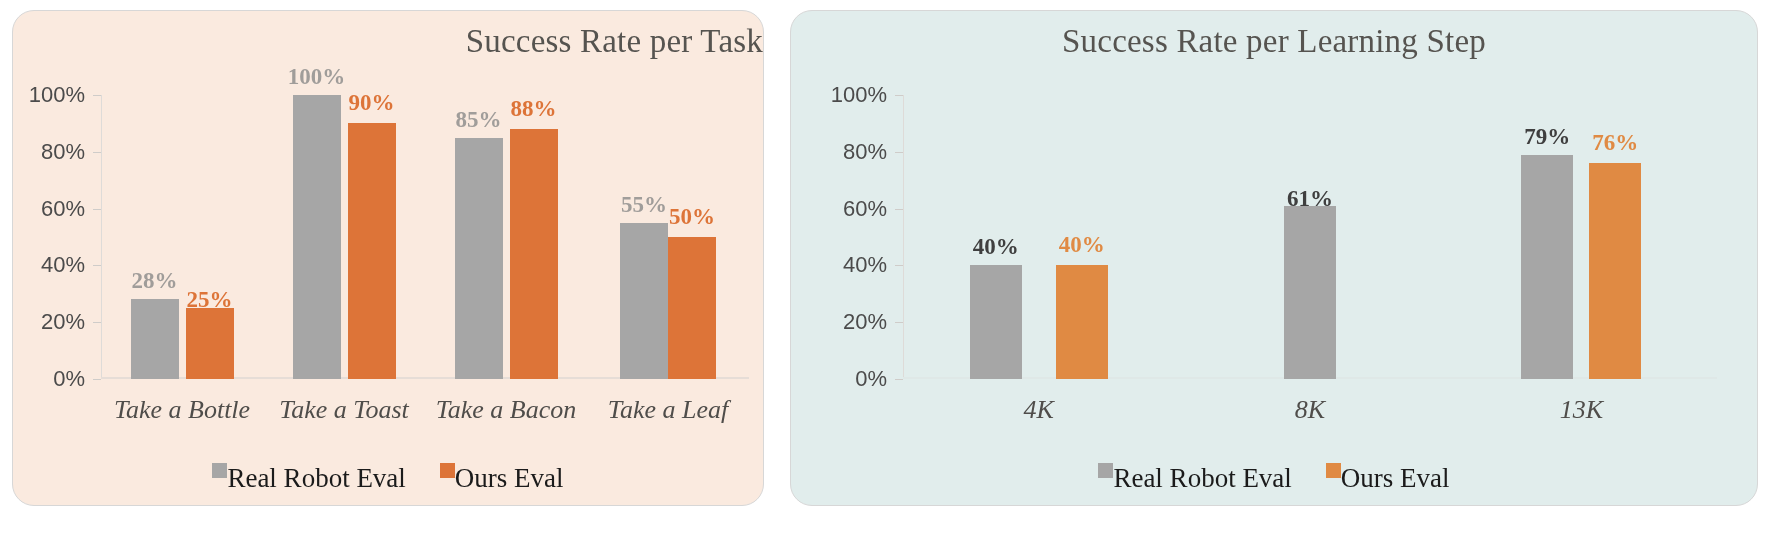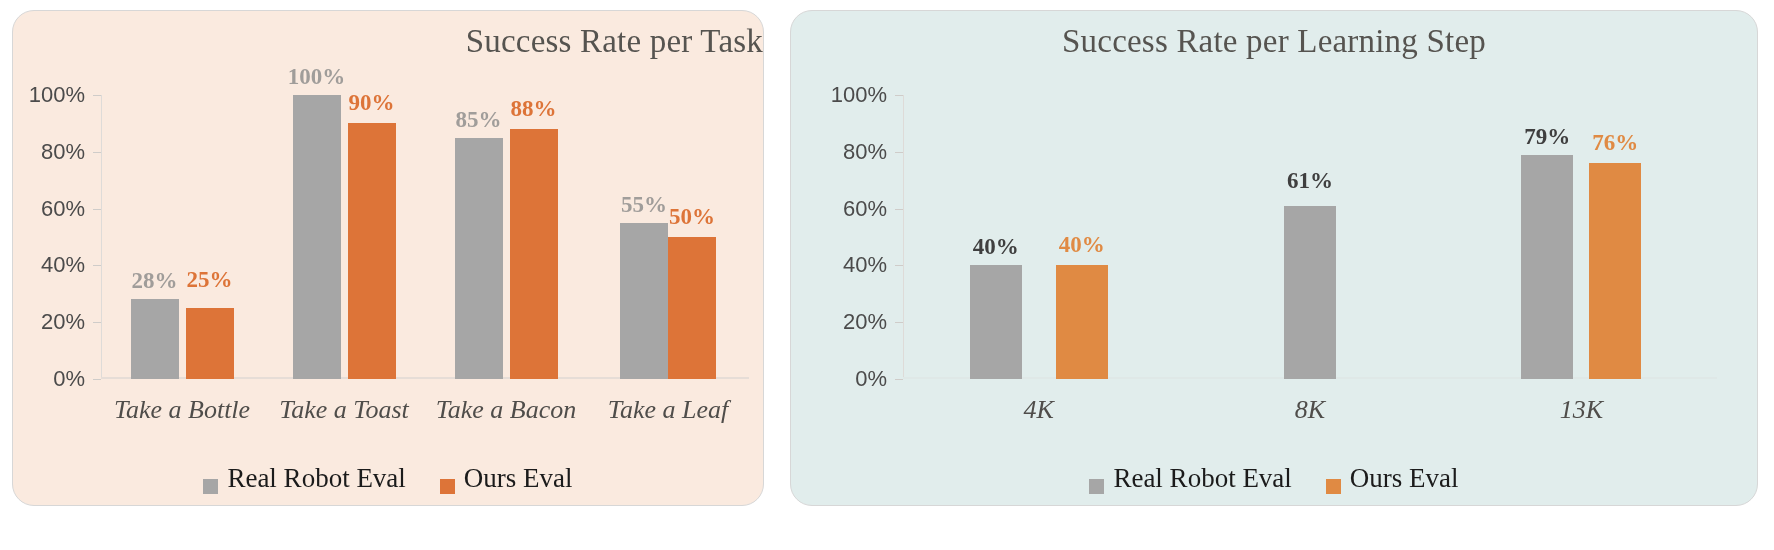--- a/index.html
+++ b/index.html
@@ -142,22 +142,21 @@
     left: 0; right: 0;
     display: flex;
     justify-content: center;
     align-items: center;
     gap: 34px;
   }
   #panel-left  .legend { top: 452px; }
   #panel-right .legend { top: 452px; }
   .legend-item {
     display: flex;
-    align-items: flex-end;
-    gap: 9px;
+    align-items: flex-start;
   }
   .legend-swatch {
     width: 15px; height: 15px;
     display: block;
   }
   .legend-swatch.series-0 { background: #a6a6a6; }
   .legend-swatch.series-1 { background: #dd7438; }
   #panel-right .legend-swatch.series-1 { background: #e08a43; }
   .legend-text {
     font-family: "Liberation Serif", serif;
@@ -191,21 +190,21 @@
           <div class="y-label" style="top: 0px;">100%</div>
         </div>
       <div class="groups">
           <div class="group" style="left: 0px; width: 162px;">
             <div class="bars" style="gap: 7px;">
               <div class="bar-wrap" style="width: 48px;">
                 <div class="bar-label series-0" style="bottom: 86.52px;">28%</div>
                 <div class="bar series-0" style="height: 79.52px;"></div>
               </div>
               <div class="bar-wrap" style="width: 48px;">
-                <div class="bar-label series-1" style="bottom: 88px;">25%</div>
+                <div class="bar-label series-1" style="bottom: 68px;">25%</div>
                 <div class="bar series-1" style="height: 71px;"></div>
               </div>
             </div>
             <div class="cat-label">Take a Bottle</div>
           </div>
           <div class="group" style="left: 162px; width: 162px;">
             <div class="bars" style="gap: 7px;">
               <div class="bar-wrap" style="width: 48px;">
                 <div class="bar-label series-0" style="bottom: 291px;">100%</div>
                 <div class="bar series-0" style="height: 284px;"></div>
@@ -286,21 +285,21 @@
               <div class="bar-wrap" style="width: 52px;">
                 <div class="bar-label series-1" style="bottom: 122.6px;">40%</div>
                 <div class="bar series-1" style="height: 113.6px;"></div>
               </div>
             </div>
             <div class="cat-label">4K</div>
           </div>
           <div class="group" style="left: 271.333px; width: 271.333px;">
             <div class="bars" style="gap: 34px;">
               <div class="bar-wrap" style="width: 52px;">
-                <div class="bar-label series-0" style="bottom: 187px;">61%</div>
+                <div class="bar-label series-0" style="bottom: 169px;">61%</div>
                 <div class="bar series-0" style="height: 173.24px;"></div>
               </div>
             </div>
             <div class="cat-label">8K</div>
           </div>
           <div class="group" style="left: 542.667px; width: 271.333px;">
             <div class="bars" style="gap: 16px;">
               <div class="bar-wrap" style="width: 52px;">
                 <div class="bar-label series-0" style="bottom: 231.36px;">79%</div>
                 <div class="bar series-0" style="height: 224.36px;"></div>

